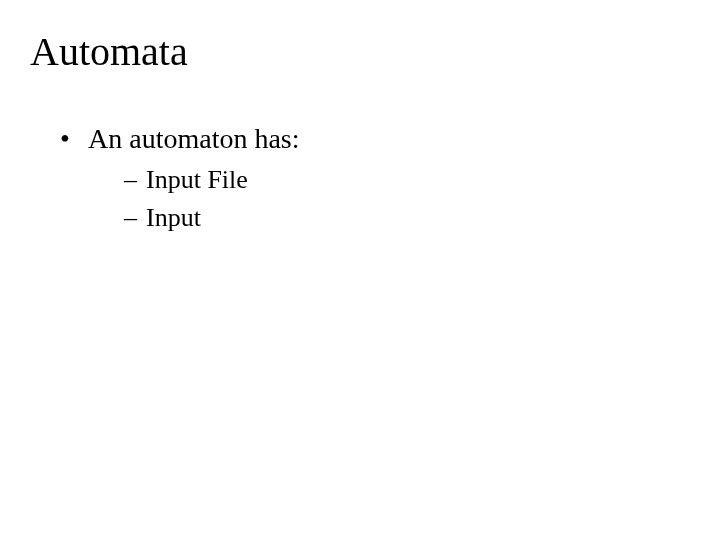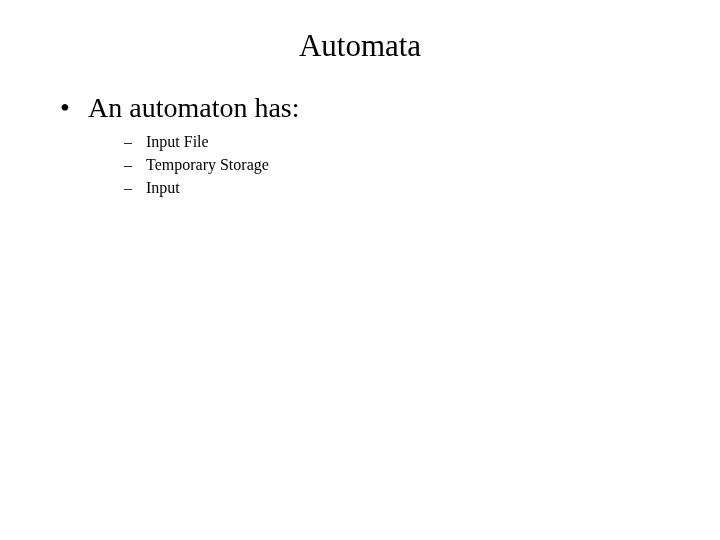--- a/index.html
+++ b/index.html
@@ -14,25 +14,25 @@
       font-family: "Times New Roman", Times, serif;
       color: #000000;
       overflow: hidden;
     }
     .slide {
       width: 100%;
       height: 100%;
       padding: 20px 30px;
     }
     .title {
-      text-align: center;
-      font-size: 31px;
+      text-align: left;
+      font-size: 40px;
       font-weight: normal;
       margin-top: 8px;
-      margin-bottom: 28px;
+      margin-bottom: 48px;
     }
     .bullet-list {
       list-style: none;
       padding-left: 30px;
       margin-top: 11px;
     }
     .bullet-item {
       font-size: 28px;
       position: relative;
       padding-left: 28px;
@@ -43,21 +43,21 @@
       position: absolute;
       left: 0;
       top: 0;
     }
     .sub-list {
       list-style: none;
       padding-left: 36px;
       margin-top: 6px;
     }
     .sub-item {
-      font-size: 16px;
+      font-size: 26px;
       position: relative;
       padding-left: 22px;
       line-height: 1.45;
     }
     .sub-item::before {
       content: "–";
       position: absolute;
       left: 0;
       top: 0;
     }
@@ -65,18 +65,17 @@
 </head>
 <body>
 
 <div class="slide">
   <h1 class="title">Automata</h1>
   <ul class="bullet-list">
     <li class="bullet-item">
       <span>An automaton has:</span>
       <ul class="sub-list">
         <li class="sub-item"><span>Input File</span></li>
-        <li class="sub-item"><span>Temporary Storage</span></li>
         <li class="sub-item"><span>Input</span></li>
       </ul>
     </li>
   </ul>
 </div>
 
 </body></html>

